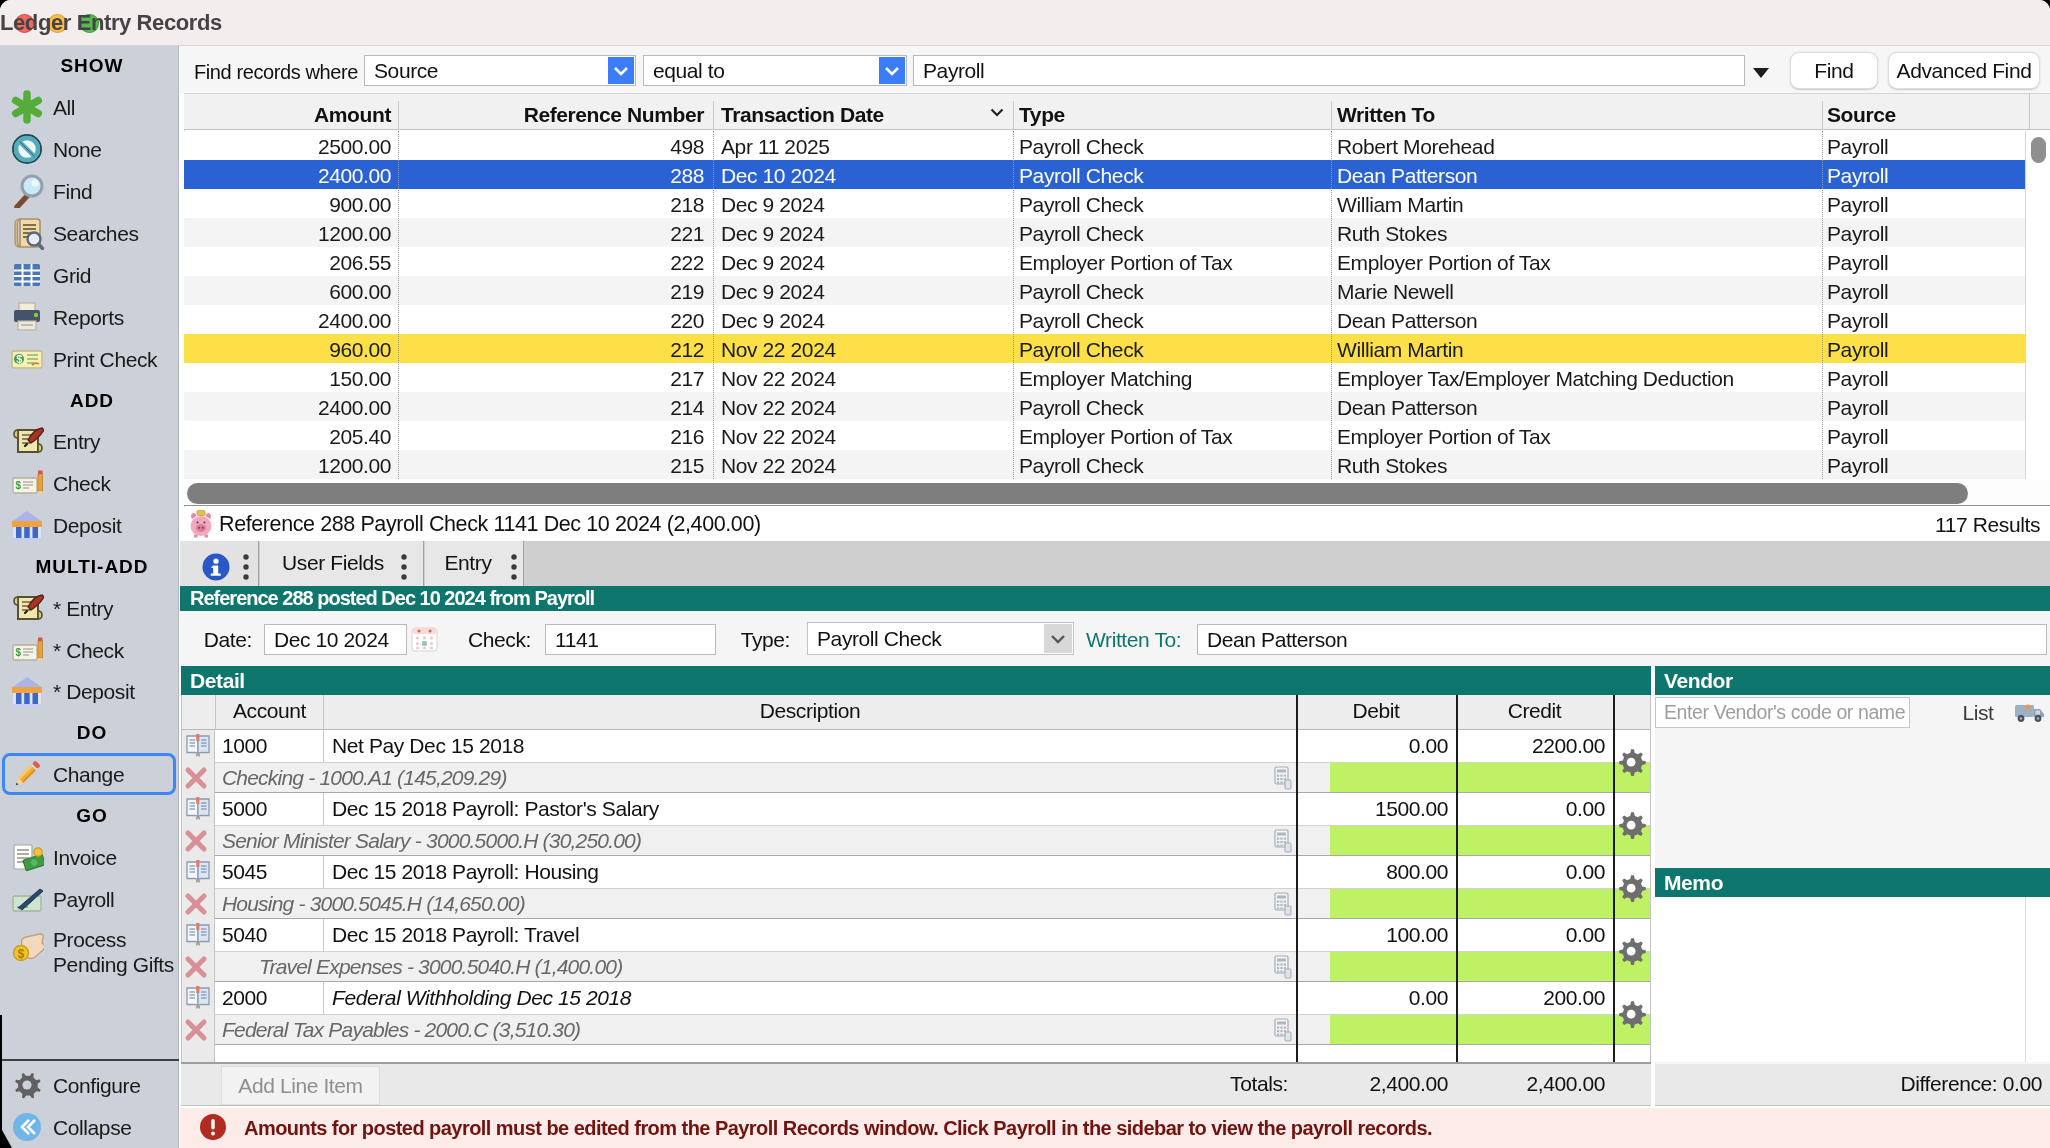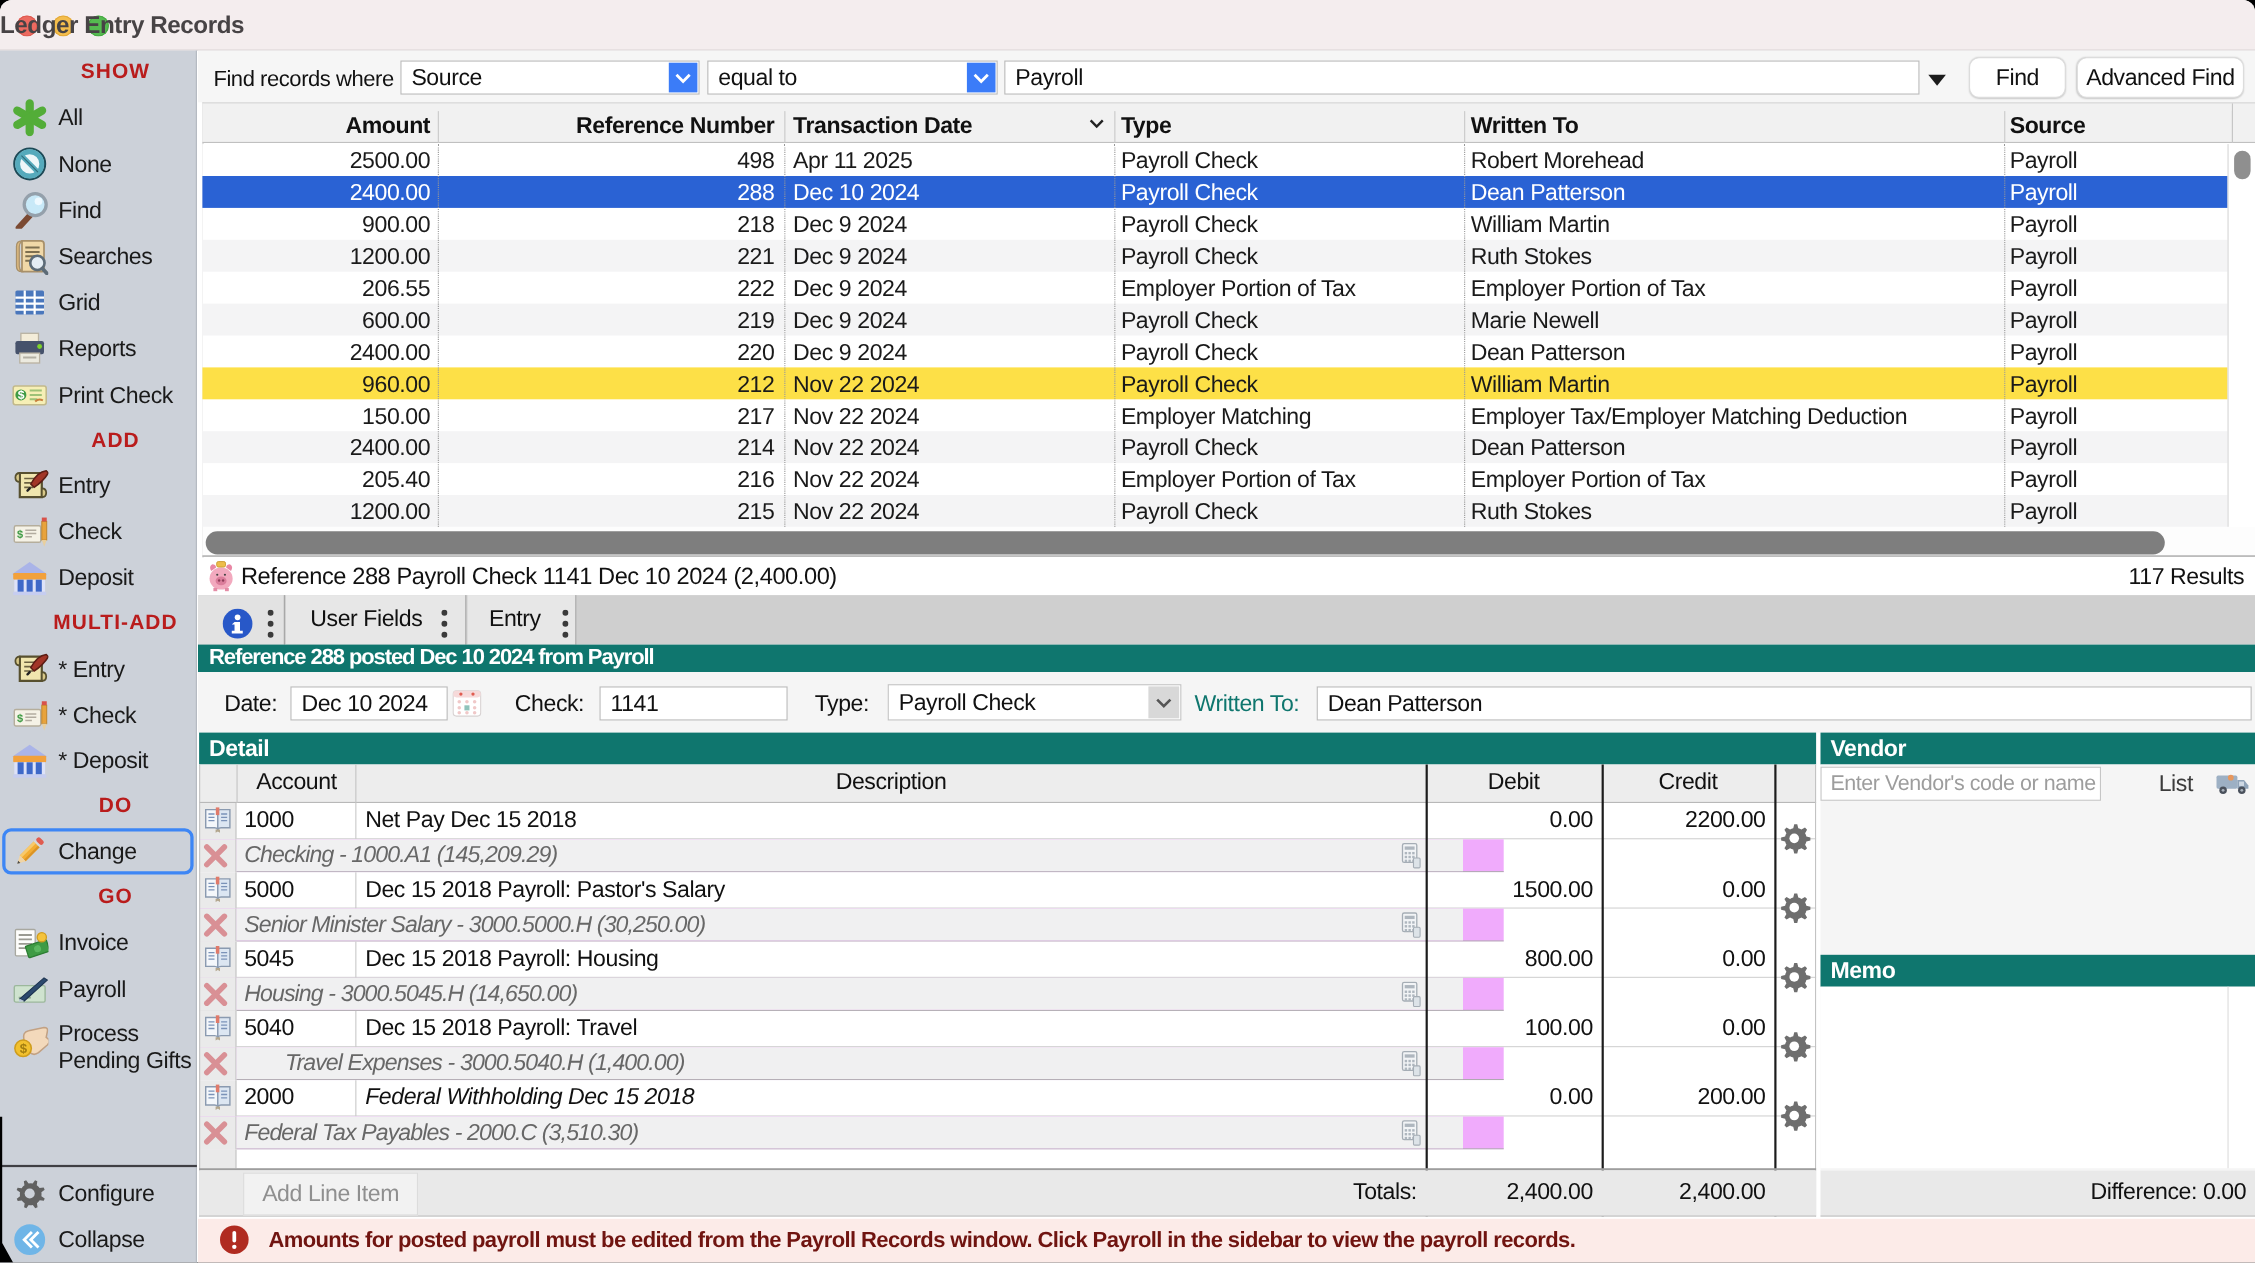--- a/index.html
+++ b/index.html
@@ -10,21 +10,21 @@
 .bold { font-weight:bold; }
 .ell { white-space:nowrap; overflow:hidden; }
 
 
 #titlebar { left:0; top:0; width:2050px; height:46px; background:#f4edee; border-bottom:1px solid #d9d3d4; }
 .tl { position:absolute; top:14px; width:19px; height:19px; border-radius:50%; }
 #title { position:absolute; left:0; top:0; width:2050px; height:45px; line-height:45px; text-align:left; font-weight:bold; font-size:22px; color:#474345; }
 
 
 #sidebar { left:0; top:46px; width:179px; height:1102px; background:#ccd1d9; border-right:1px solid #b2b7bf; }
-.shead { position:absolute; left:16px; width:178px; text-align:center; font-weight:bold; font-size:19px; color:#b91c1c; letter-spacing:1px; }
+.shead { position:absolute; left:3px; width:178px; text-align:center; font-weight:bold; font-size:19px; color:#000000; letter-spacing:1px; }
 .sitem { position:absolute; left:53px; padding-top:2px; font-size:21px; color:#1a1a1a; white-space:nowrap; }
 .sicon { position:absolute; left:10px; width:34px; height:34px; }
 #changebox { position:absolute; left:2px; top:707px; width:174px; height:42px; border:3px solid #3d86f5; border-radius:8px; }
 #sbsep { position:absolute; left:0; top:1013px; width:179px; height:2px; background:#3f3f44; }
 
 
 #findbar { left:180px; top:46px; width:1870px; height:47px; background:#f6f6f6; }
 .inputbox { position:absolute; background:#fff; border:1px solid #b9b9b9; font-size:21px; color:#111; }
 .selchev { position:absolute; top:1px; right:1px; width:26px; height:27px; background:#3b7cf8; }
 .btn { position:absolute; background:#fff; border:1px solid #dcdcdc; border-radius:9px; text-align:center; font-size:21px; color:#111; box-shadow:0 0.5px 1.5px rgba(0,0,0,0.18); }
@@ -42,21 +42,21 @@
 .c4 { left:835px; }
 .c5 { left:1153px; }
 .c6 { left:1643px; }
 
 
 .pbar { background:#0f766e; color:#fff; font-weight:bold; font-size:21px; }
 
 
 .blackline { position:absolute; width:2px; background:#1c1c1c; }
 .drow-main { position:absolute; left:181px; width:1470px; height:33px; background:#fff; border-bottom:1px solid #d2d2d2; }
-.drow-sub { position:absolute; left:181px; width:1186px; height:30px; background:#f0abfc; border-bottom:1px solid #a8a8a8; }
+.drow-sub { position:absolute; left:181px; width:1470px; height:30px; background:#bef264; border-bottom:1px solid #a8a8a8; }
 .subgray { position:absolute; left:34px; top:0; width:1115px; height:29px; background:#f0f0f1; }
 .dtxt { position:absolute; font-size:21px; color:#111; white-space:nowrap; }
 .subtxt { position:absolute; font-size:21px; font-style:italic; color:#676767; white-space:nowrap; letter-spacing:-0.8px; }
 </style>
 </head>
 <body>
 <div id="app">
   <div class="abs" id="titlebar">
     <div class="tl" style="left:15px; background:#ec6a60; box-shadow:inset 0 0 0 1px #dd5a50;"></div>
     <div class="tl" style="left:47.5px; background:#f4bd4c; box-shadow:inset 0 0 0 1px #e2a93a;"></div>

